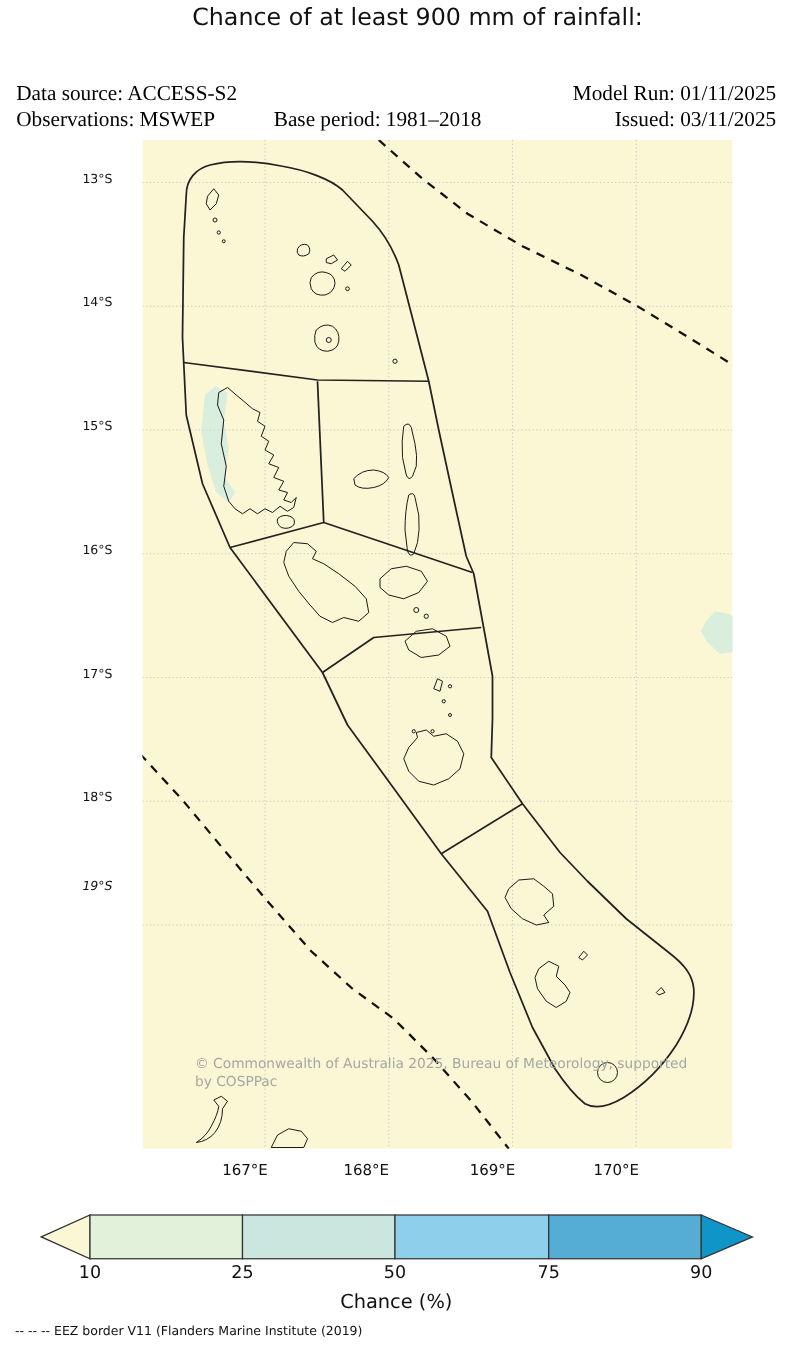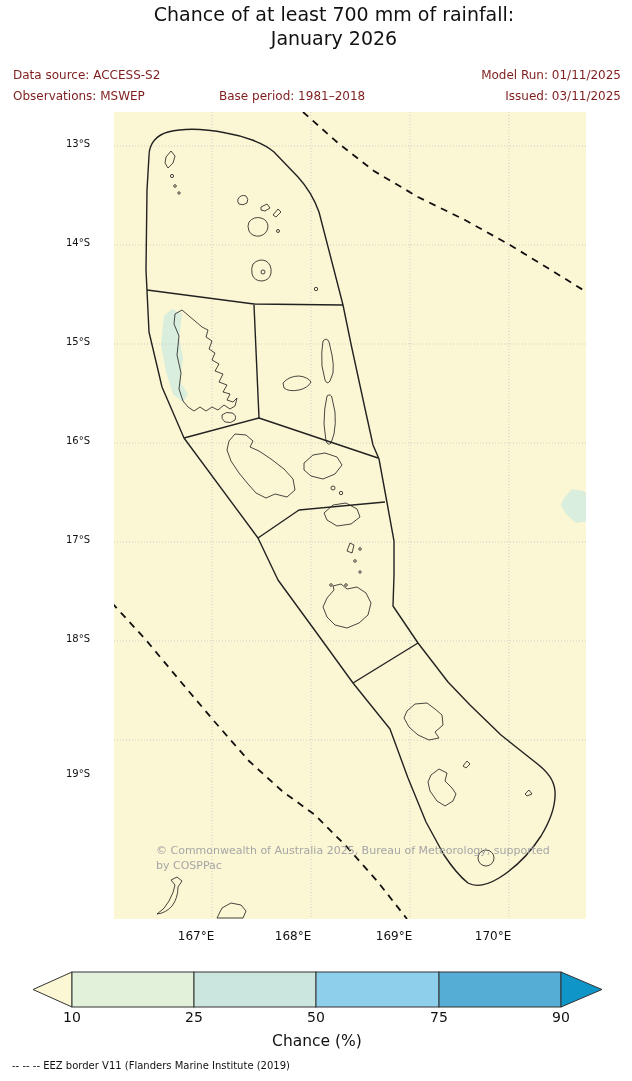--- a/index.html
+++ b/index.html
@@ -4,52 +4,51 @@
 <style>
   html,body{margin:0;padding:0;background:#ffffff;}
   .page{
     position:relative;width:632px;height:1081px;background:#ffffff;overflow:hidden;
     font-family:"DejaVu Sans","Liberation Sans",sans-serif;color:#000;
   }
   .title{
     position:absolute;top:2px;left:98px;width:472px;text-align:center;
     font-size:19px;line-height:24px;color:#111;
   }
-  .hdr{position:absolute;font-size:12px;line-height:16px;color:#7f1d1d;white-space:nowrap;}
+  .hdr{position:absolute;font-size:17px;line-height:16px;color:#000000;white-space:nowrap;font-family:Liberation Serif, serif;}
   .hdr.r{text-align:right;}
   .map-wrap{position:absolute;left:98px;top:112px;width:472px;height:807px;padding-left:16px;}
   .lat-tick{position:absolute;width:52px;text-align:right;font-size:10px;color:#111;}
   .lon-tick{position:absolute;width:60px;text-align:center;font-size:12px;color:#111;top:929px;}
   .cbar{position:absolute;left:20px;top:965px;}
   .footnote{position:absolute;left:12px;top:1060px;font-size:10px;color:#111;white-space:nowrap;}
   svg text{font-family:"DejaVu Sans","Liberation Sans",sans-serif;}
 </style>
 </head>
 <body>
 
 <div class="page">
 
   <div class="title">
-    <div>Chance of at least 700 mm of rainfall:</div>
-    <div>January 2026</div>
+    <div>Chance of at least 900 mm of rainfall:</div>
   </div>
 
   <div class="hdr" style="left:13px;top:67px;">Data source: ACCESS-S2</div>
   <div class="hdr r" style="right:11px;top:67px;">Model Run: 01/11/2025</div>
   <div class="hdr" style="left:13px;top:88px;text-align:right;">Observations: MSWEP</div>
   <div class="hdr" style="left:219px;top:88px;">Base period: 1981–2018</div>
   <div class="hdr r" style="right:11px;top:88px;">Issued: 03/11/2025</div>
 
   <div class="lat-tick" style="left:38px;top:138px;">13°S</div>
   <div class="lat-tick" style="left:38px;top:237px;">14°S</div>
   <div class="lat-tick" style="left:38px;top:336px;">15°S</div>
   <div class="lat-tick" style="left:38px;top:435px;">16°S</div>
   <div class="lat-tick" style="left:38px;top:534px;text-align:right;">17°S</div>
   <div class="lat-tick" style="left:38px;top:633px;">18°S</div>
-  <div class="lat-tick" style="left:38px;top:768px;">19°S</div>
+  <div class="lat-tick" style="left:38px;top:704px;font-style:italic;">19°S</div>
 
   <div class="lon-tick" style="left:166px;">167°E</div>
   <div class="lon-tick" style="left:263px;">168°E</div>
   <div class="lon-tick" style="left:364px;">169°E</div>
   <div class="lon-tick" style="left:463px;">170°E</div>
 
   <div class="map-wrap">
     <svg width="472" height="807" viewBox="98 112 472 807">
 
       <rect x="98" y="112" width="472" height="807" fill="#fbf6d3"></rect>

